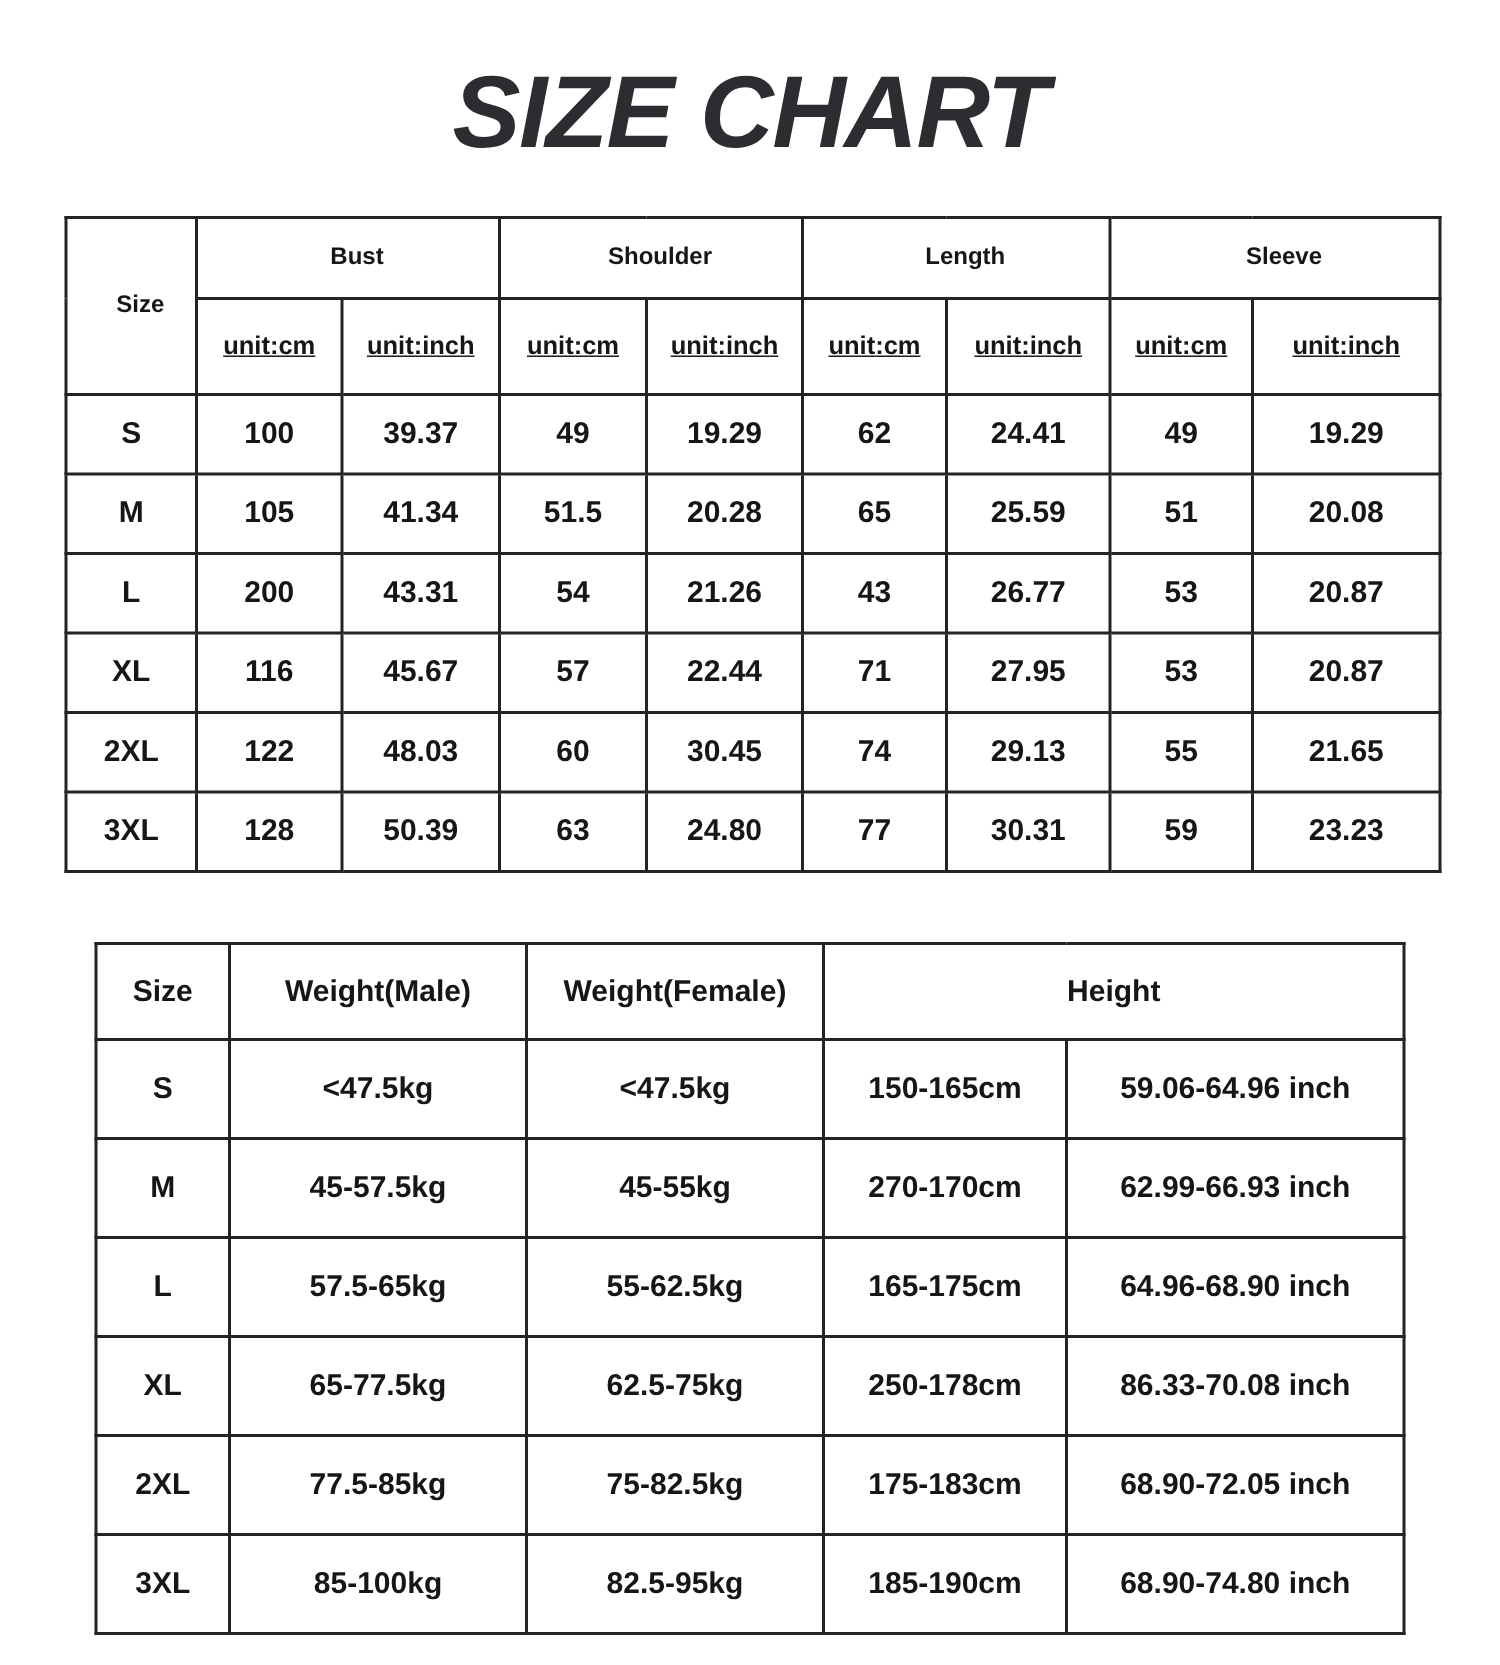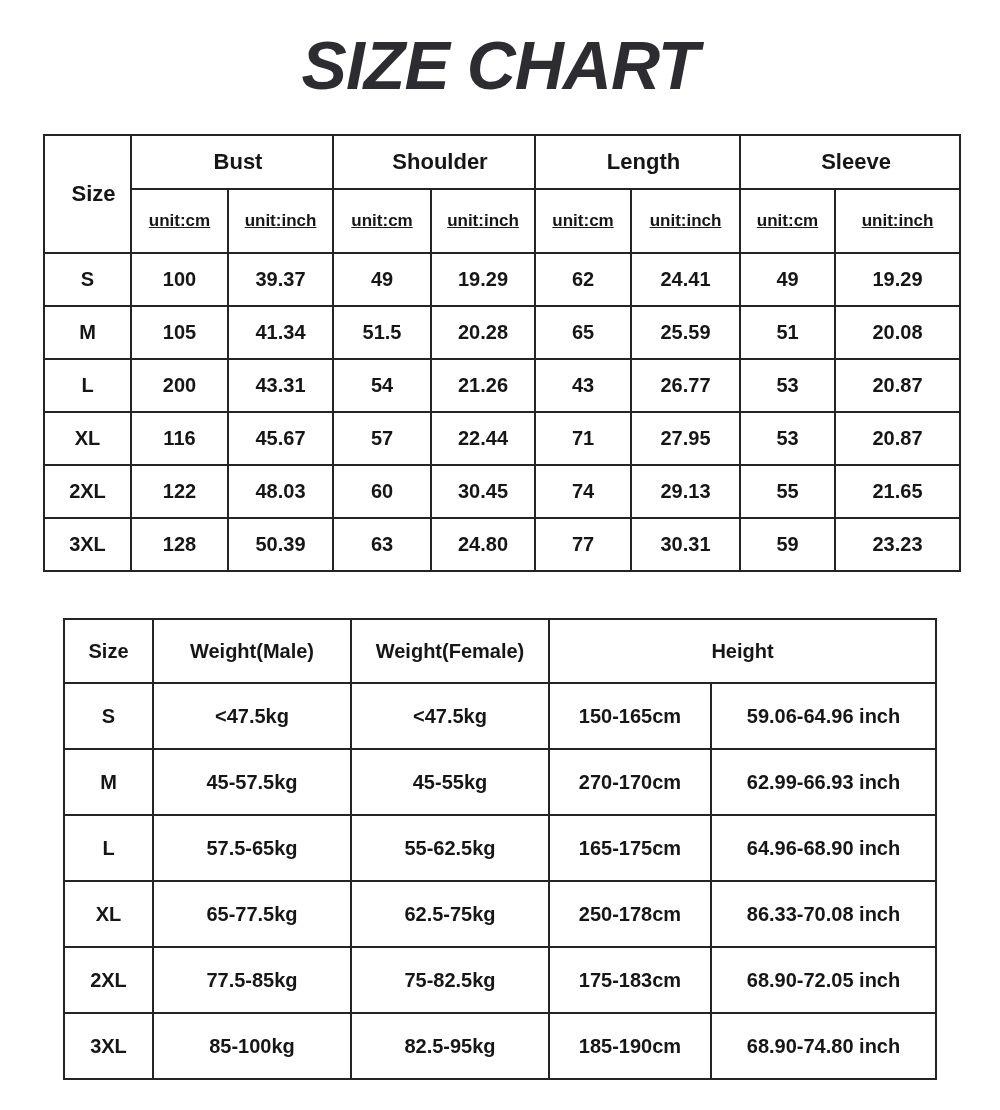--- a/index.html
+++ b/index.html
@@ -15,21 +15,21 @@
     overflow: hidden;
   }
   .page {
     width: 1000px;
     height: 1110px;
     background: #ffffff;
     position: relative;
   }
   .page-title {
     margin: 0;
-    padding-top: 30px;
+    padding-top: 40px;
     text-align: center;
     font-size: 68px;
     line-height: 70px;
     font-weight: bold;
     font-style: italic;
     letter-spacing: -1px;
     color: #2d2d31;
   }
   table {
     border-collapse: collapse;
@@ -48,21 +48,21 @@
   }
   
   .measurement-table {
     width: 916px;
     margin: 34px 0 0 43px;
   }
   .measurement-table tr.group-row {
     height: 54px;
   }
   .measurement-table tr.group-row th {
-    font-size: 22px;
+    font-size: 16px;
     padding-left: 12px;
   }
   .measurement-table tr.unit-row {
     height: 64px;
     text-decoration: underline;
   }
   .measurement-table tr.unit-row th {
     font-size: 17px;
   }
   .measurement-table th.corner-cell {

